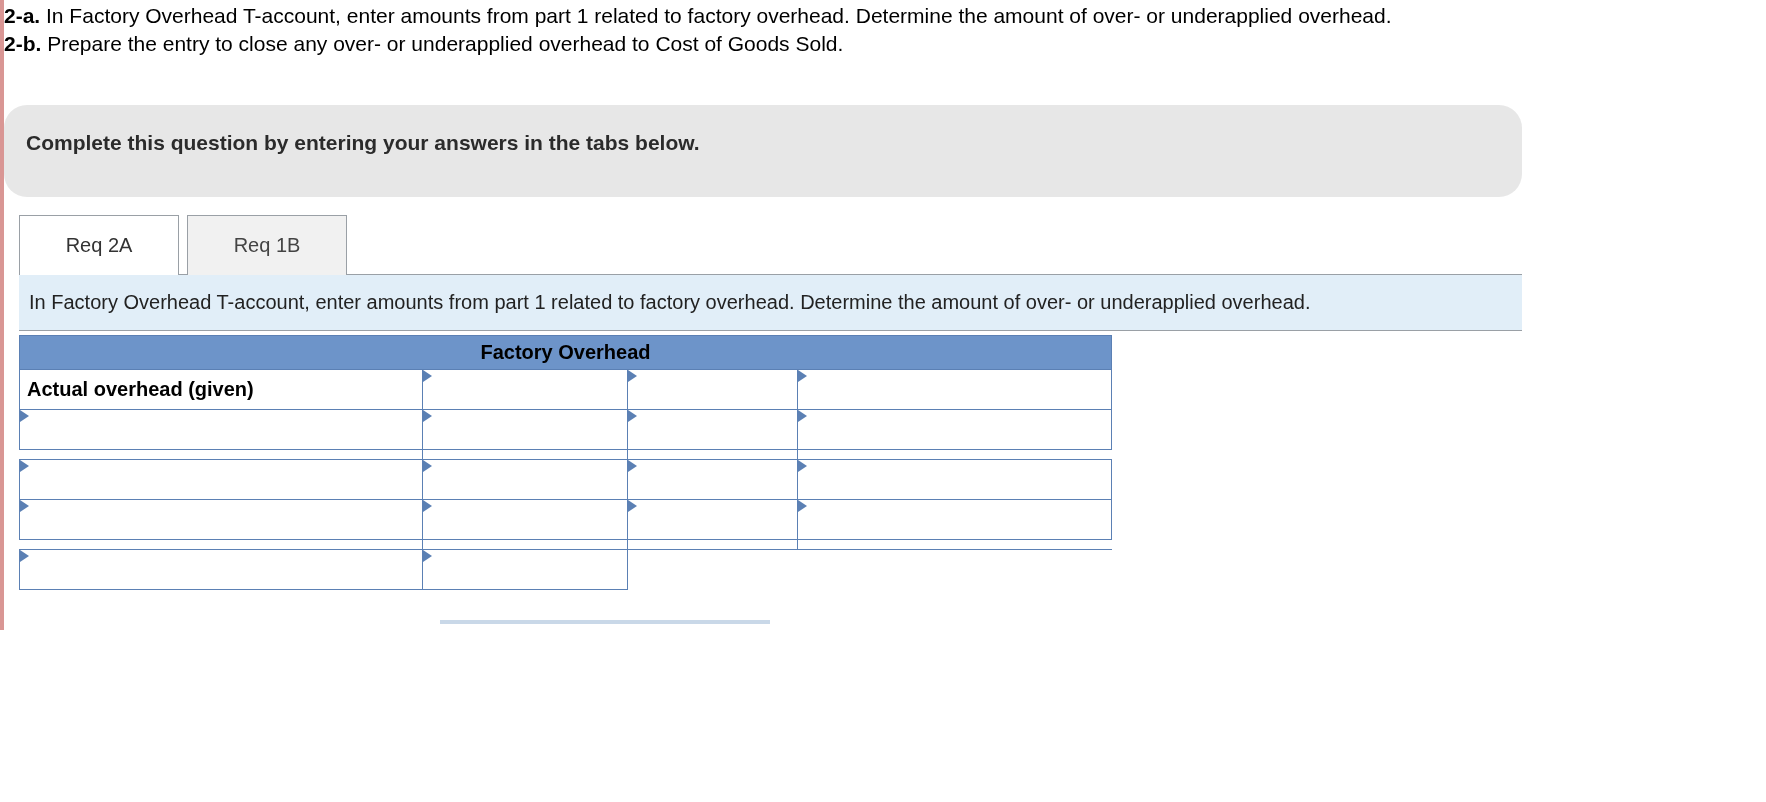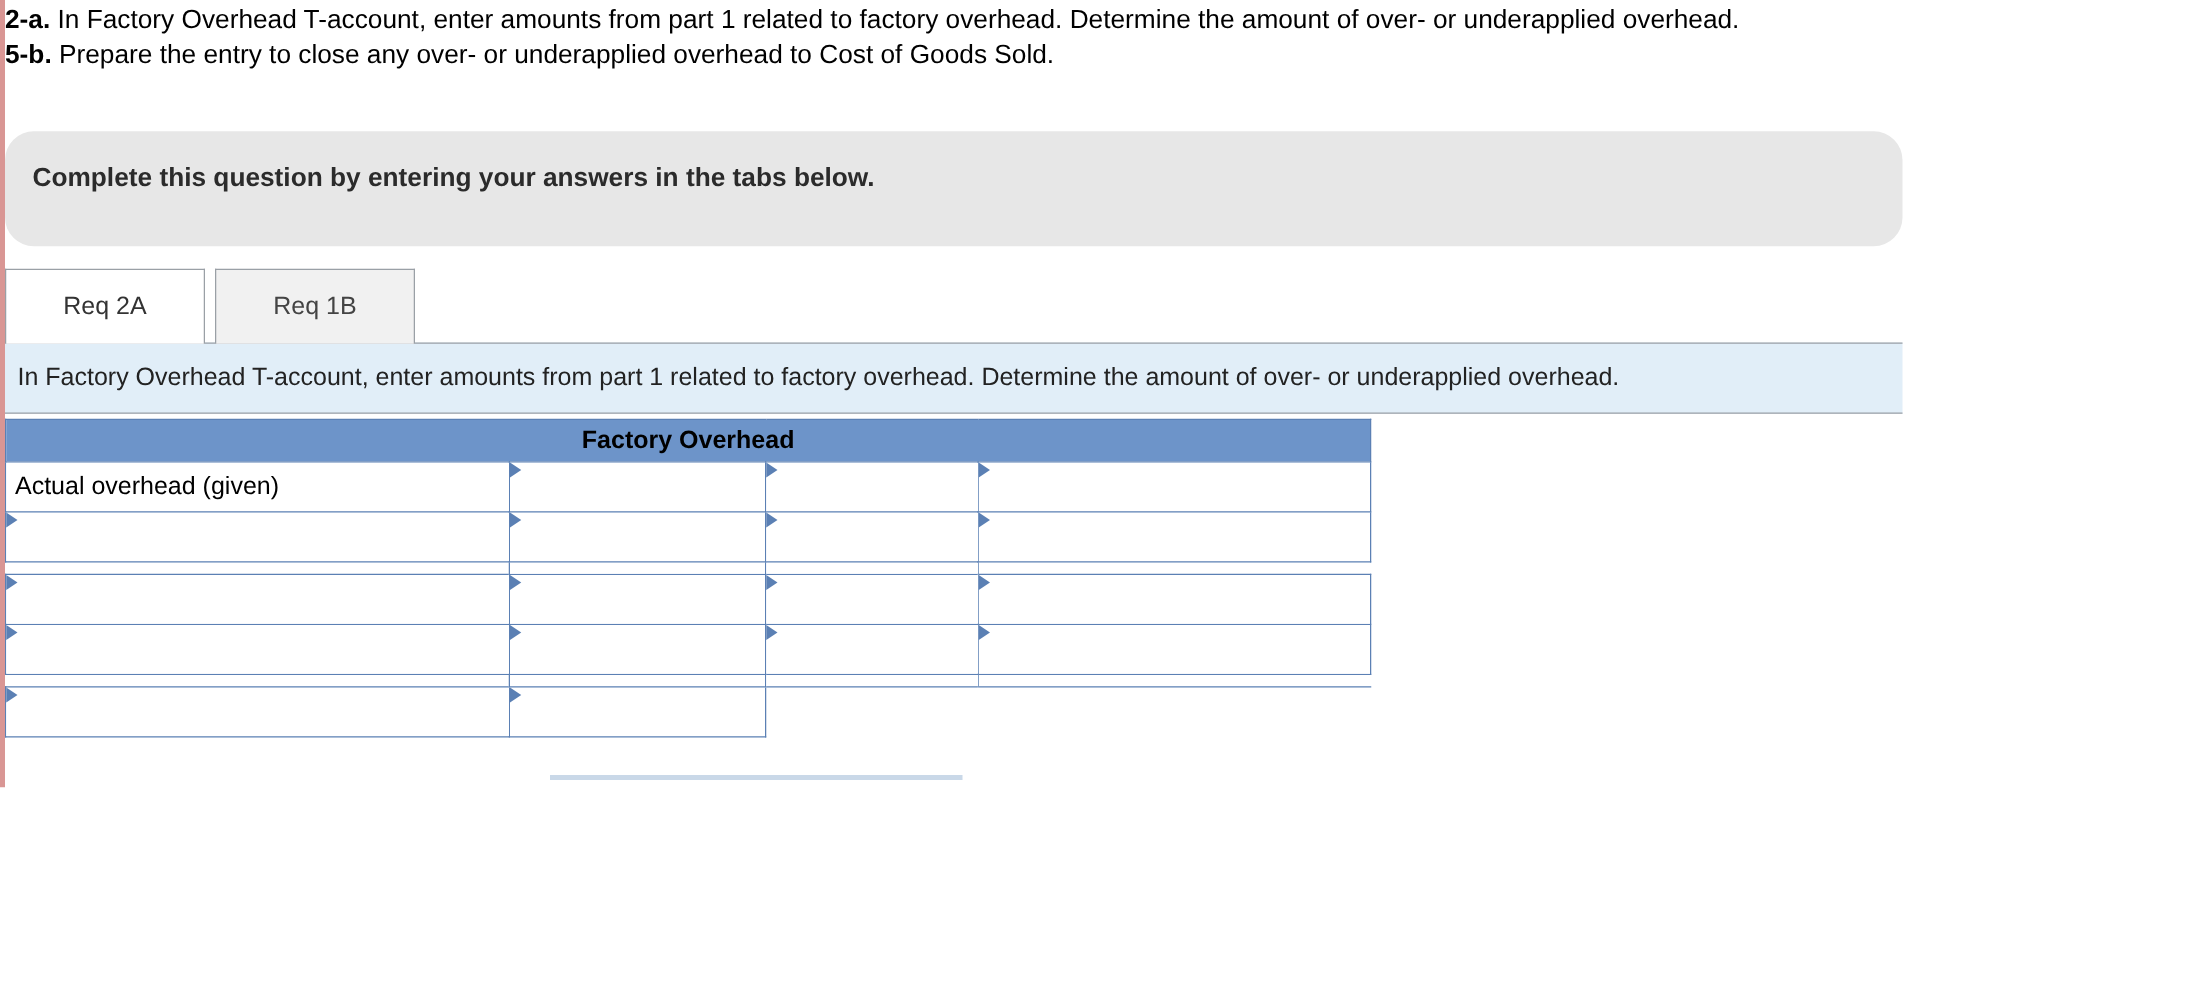--- a/index.html
+++ b/index.html
@@ -28,20 +28,21 @@
     background: #e7e7e7;
     padding: 26px 22px 42px 22px;
     font-weight: 700;
     font-size: 21px;
     color: #2b2b2b;
     border-radius: 23px;
   }
 
   .tabs-and-panel {
     margin-top: 18px;
+    padding-left: 15px;
   }
 
   .tabs {
     display: flex;
     align-items: flex-end;
   }
   .tab {
     border: 1px solid #9aa0a6;
     border-bottom: none;
     padding: 18px 22px;
@@ -72,20 +73,21 @@
 
   .taccount {
     margin-top: 4px;
     border-collapse: collapse;
   }
   .taccount td, .taccount th {
     border: 1.6px solid #5b80b4;
     height: 40px;
     position: relative;
     background: #fff;
+    font-weight: bold;
   }
   .taccount .hdr {
     background: #6d94c9;
     color: #000;
     font-weight: 700;
     text-align: center;
     font-size: 20px;
     border: 1.6px solid #5b80b4;
     height: 34px;
   }
@@ -130,21 +132,21 @@
 </head>
 <body>
 
 <div class="page">
 
   <div class="question-text">
     <p>
       <span class="bold">2-a.</span><span> In Factory Overhead T-account, enter amounts from part 1 related to factory overhead. Determine the amount of over- or underapplied overhead.</span>
     </p>
     <p>
-      <span class="bold">5-b.</span><span> Prepare the entry to close any over- or underapplied overhead to Cost of Goods Sold.</span>
+      <span class="bold">2-b.</span><span> Prepare the entry to close any over- or underapplied overhead to Cost of Goods Sold.</span>
     </p>
   </div>
 
   <div class="instruction-bar">
     <span>Complete this question by entering your answers in the tabs below.</span>
   </div>
 
   <div class="tabs-and-panel">
     <div class="tabs">
       <div class="tab active">

